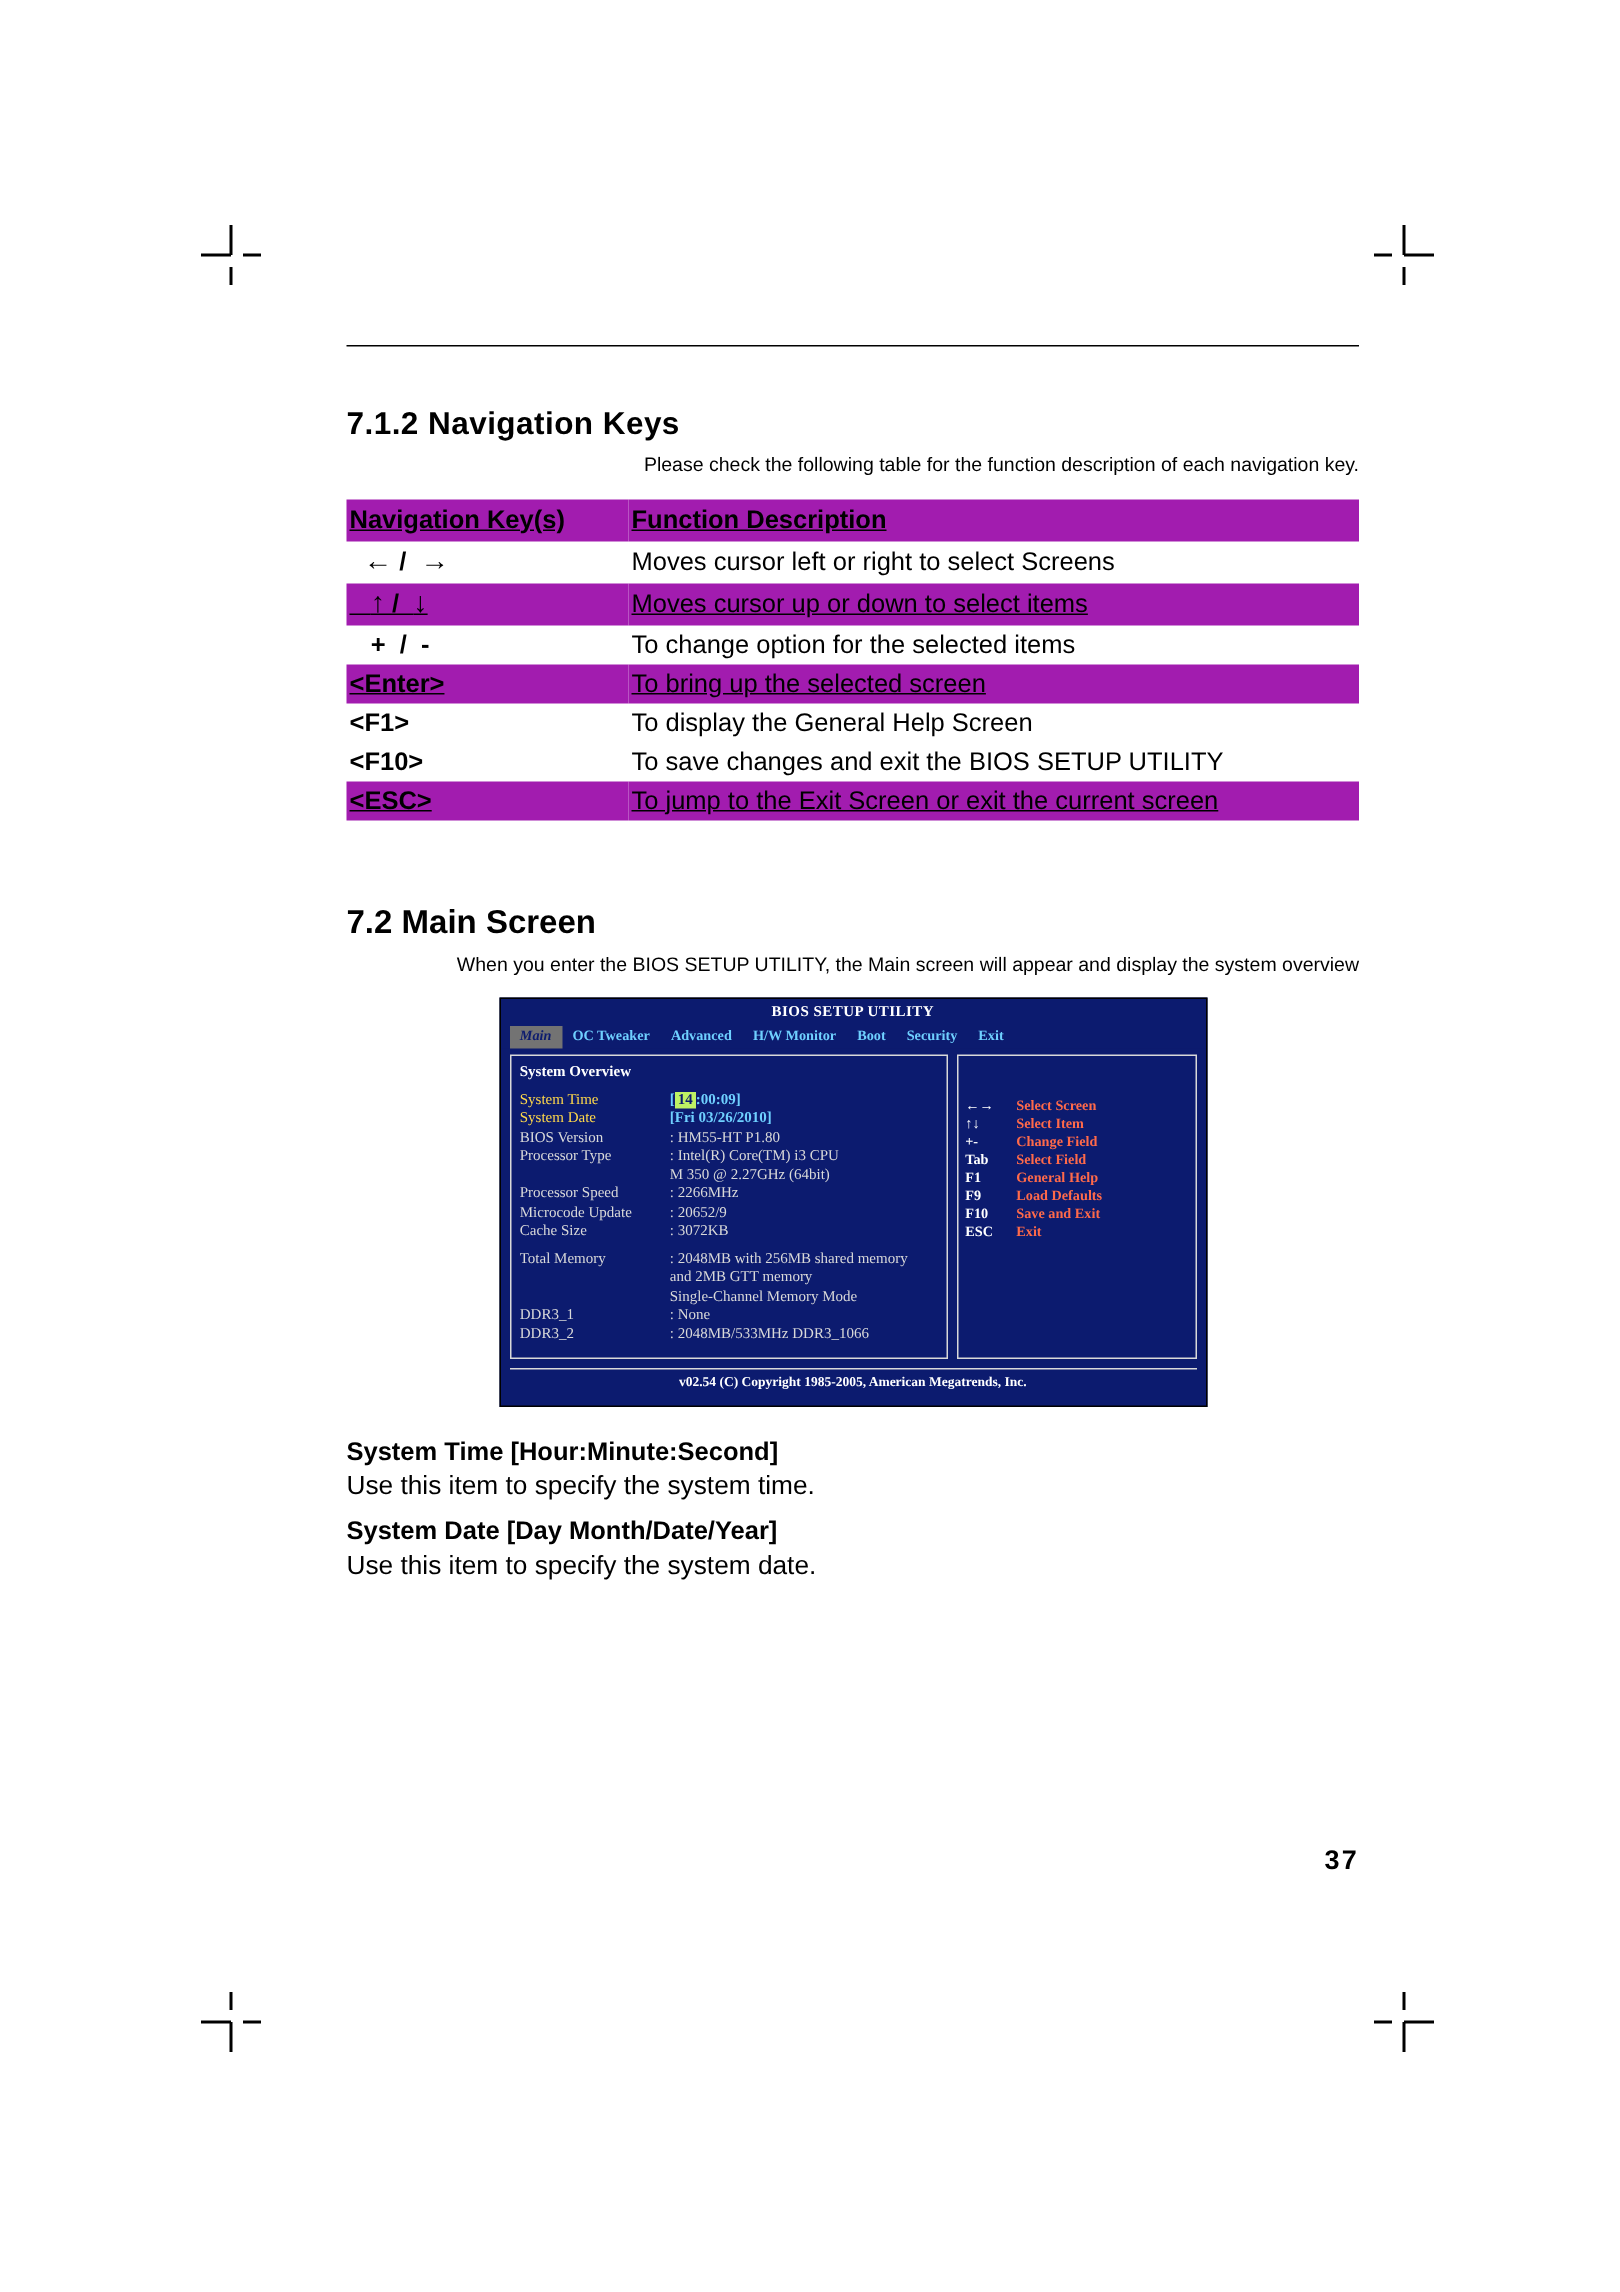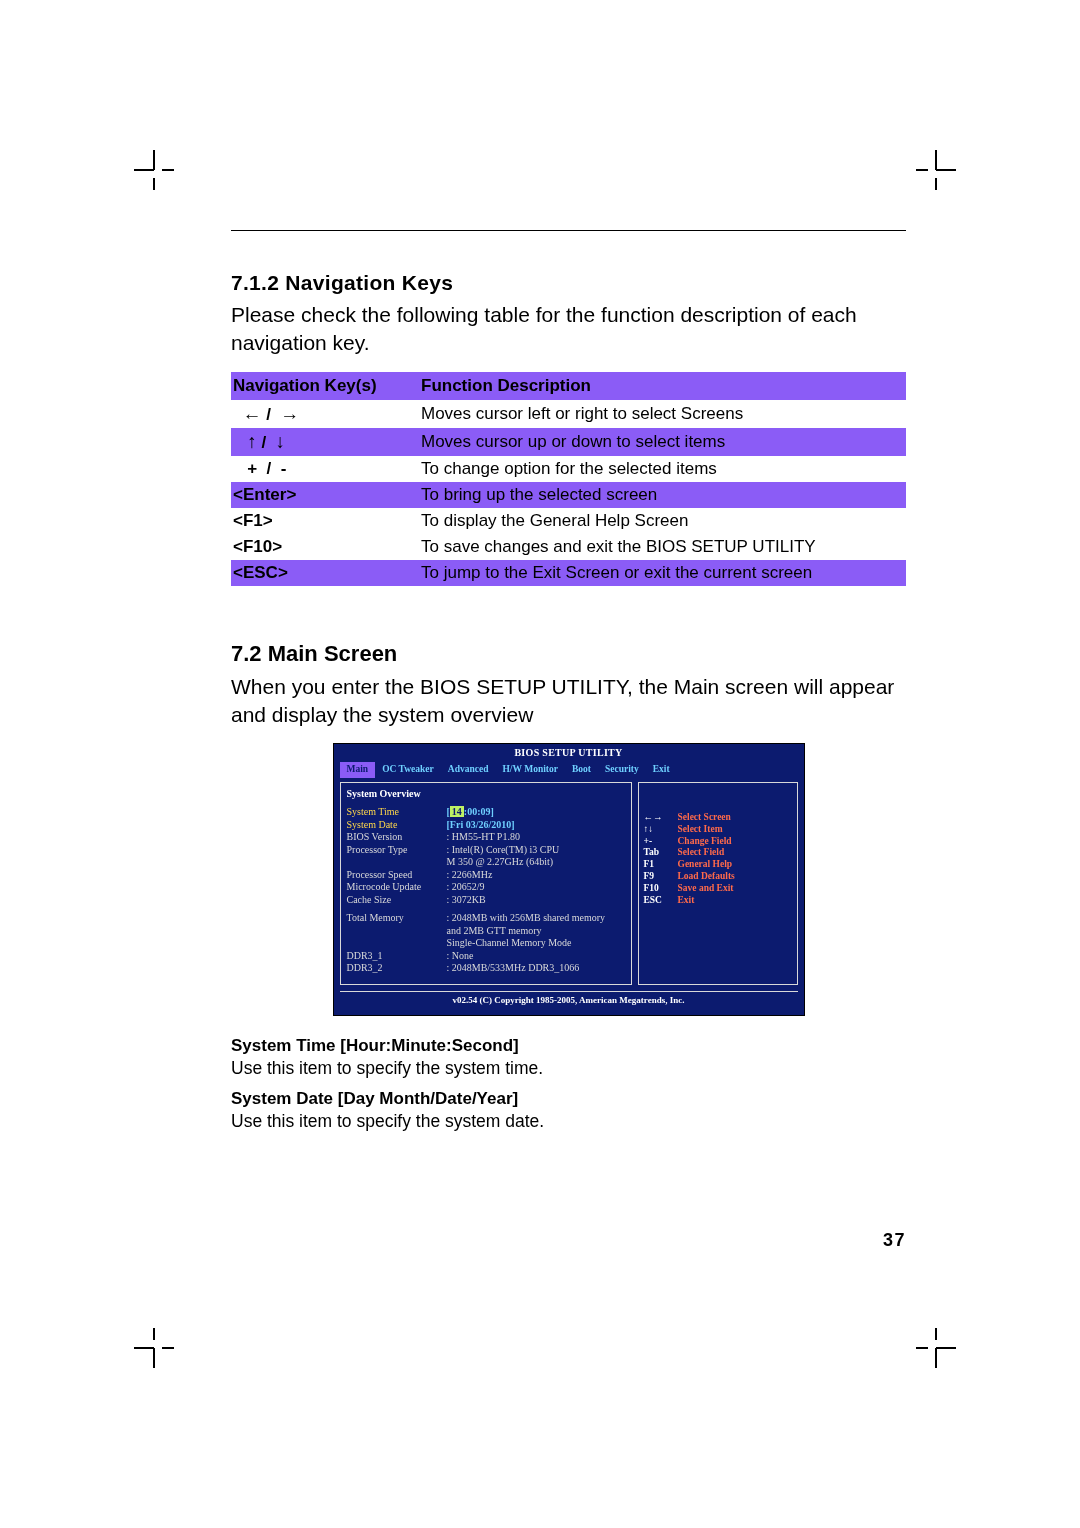--- a/index.html
+++ b/index.html
@@ -40,40 +40,42 @@
     margin: 0 0 6px 0;
     letter-spacing: 0.3px;
   }
   h3.sec2 {
     font-family: "Trebuchet MS", Verdana, Arial, sans-serif;
     font-weight: bold;
     font-size: 22px;
     margin: 55px 0 6px 0;
   }
   p.body {
-    font-size: 21px;
+    font-size: 13px;
     line-height: 1.35;
     margin: 0 0 14px 0;
+    text-align: right;
   }
   table.navkeys {
     border-collapse: collapse;
     width: 100%;
     font-size: 17px;
   }
   table.navkeys th {
     text-align: left;
     font-weight: bold;
     padding: 4px 6px 4px 2px;
   }
   table.navkeys td {
     padding: 3px 6px 3px 2px;
     vertical-align: middle;
   }
   table.navkeys tr.shade td, table.navkeys tr.shade th {
-    background: #8b5cf6;
+    background: #a21caf;
+    text-decoration: underline;
   }
   .keycol { width: 180px; font-weight: bold; font-size:17px;}
   .arrow-left::before { content: "←"; font-weight: normal; font-size:19px;}
   .arrow-right::before { content: "→"; font-weight: normal; font-size:19px;}
   .arrow-up::before { content: "↑"; font-weight: normal; font-size:19px;}
   .arrow-down::before { content: "↓"; font-weight: normal; font-size:19px;}
 
   
   .bios {
     width: 470px;
@@ -97,22 +99,23 @@
     gap: 0;
     padding: 0 6px 0 6px;
     font-weight: bold;
     font-size: 9.5px;
   }
   .bios-tabs span {
     color: #6fd0ff;
     padding: 2px 7px;
   }
   .bios-tabs span.active {
-    background: #8b5cf6;
+    background: #737373;
     color: #0c1b6f;
+    font-style: italic;
   }
   .bios-body {
     display: flex;
     background: #0c1b6f;
     padding: 4px 6px 6px 6px;
     gap: 6px;
   }
   .bios-left {
     flex: 1;
     background: #0c1b6f;

